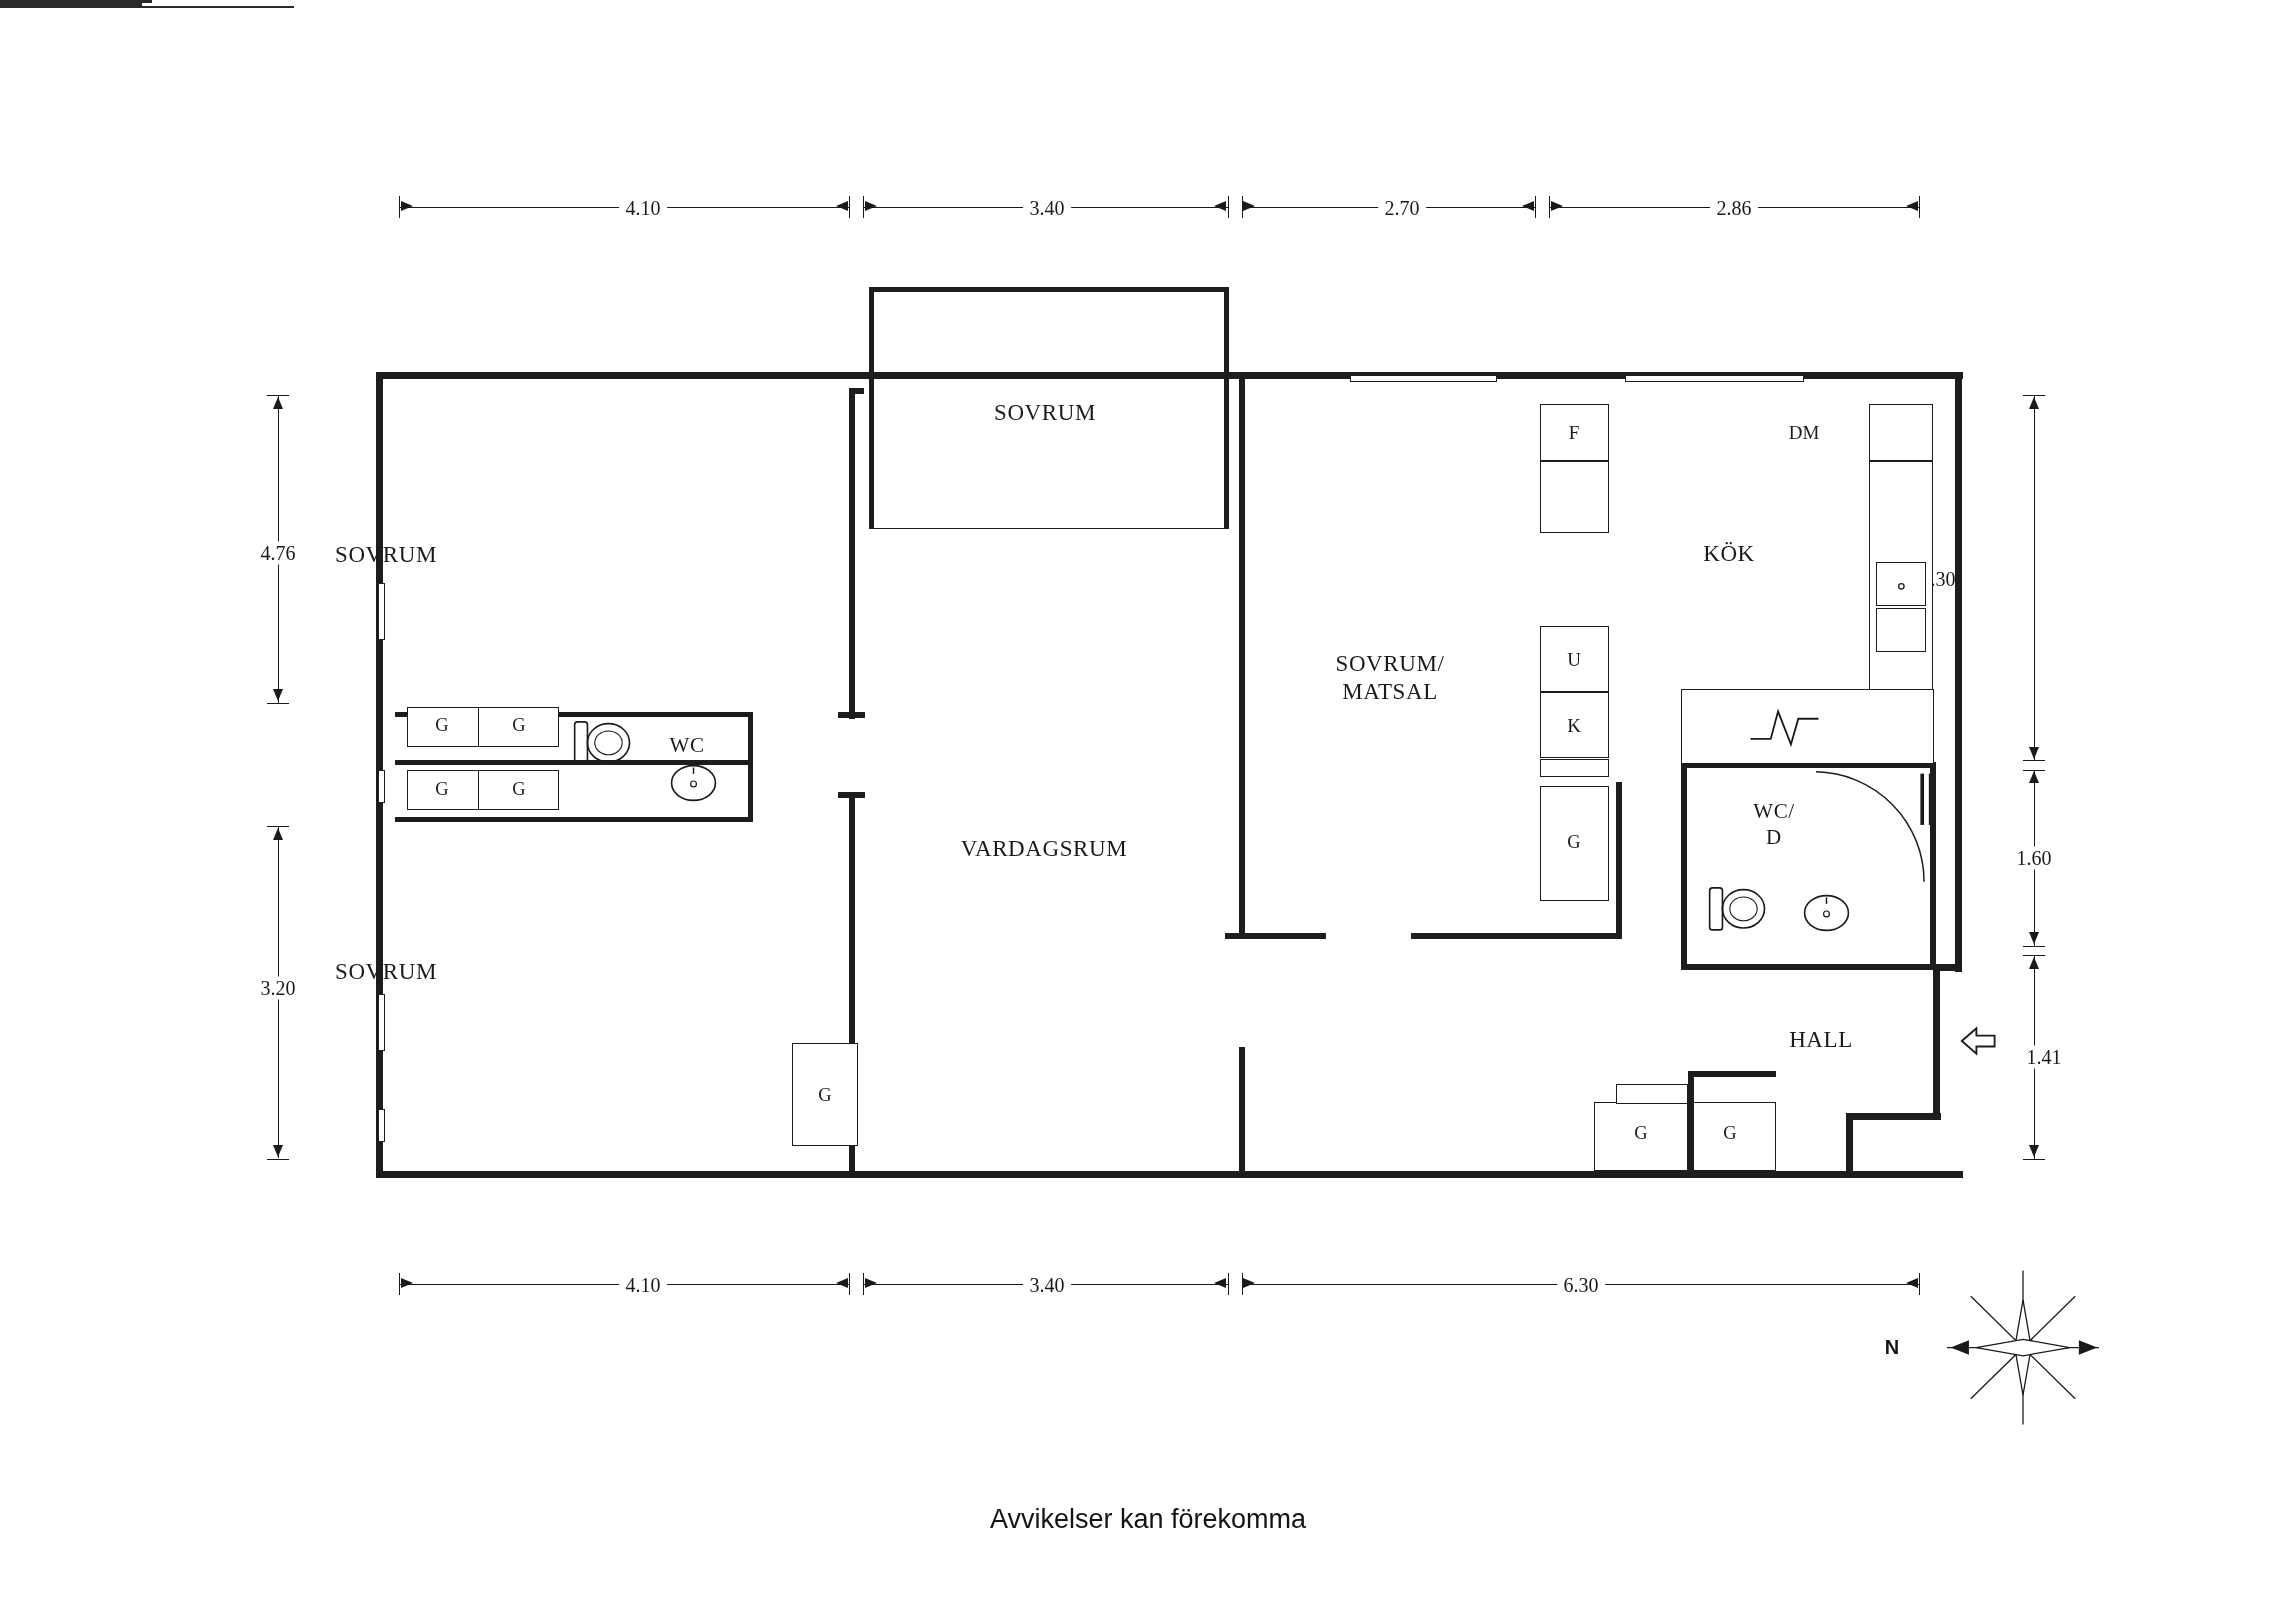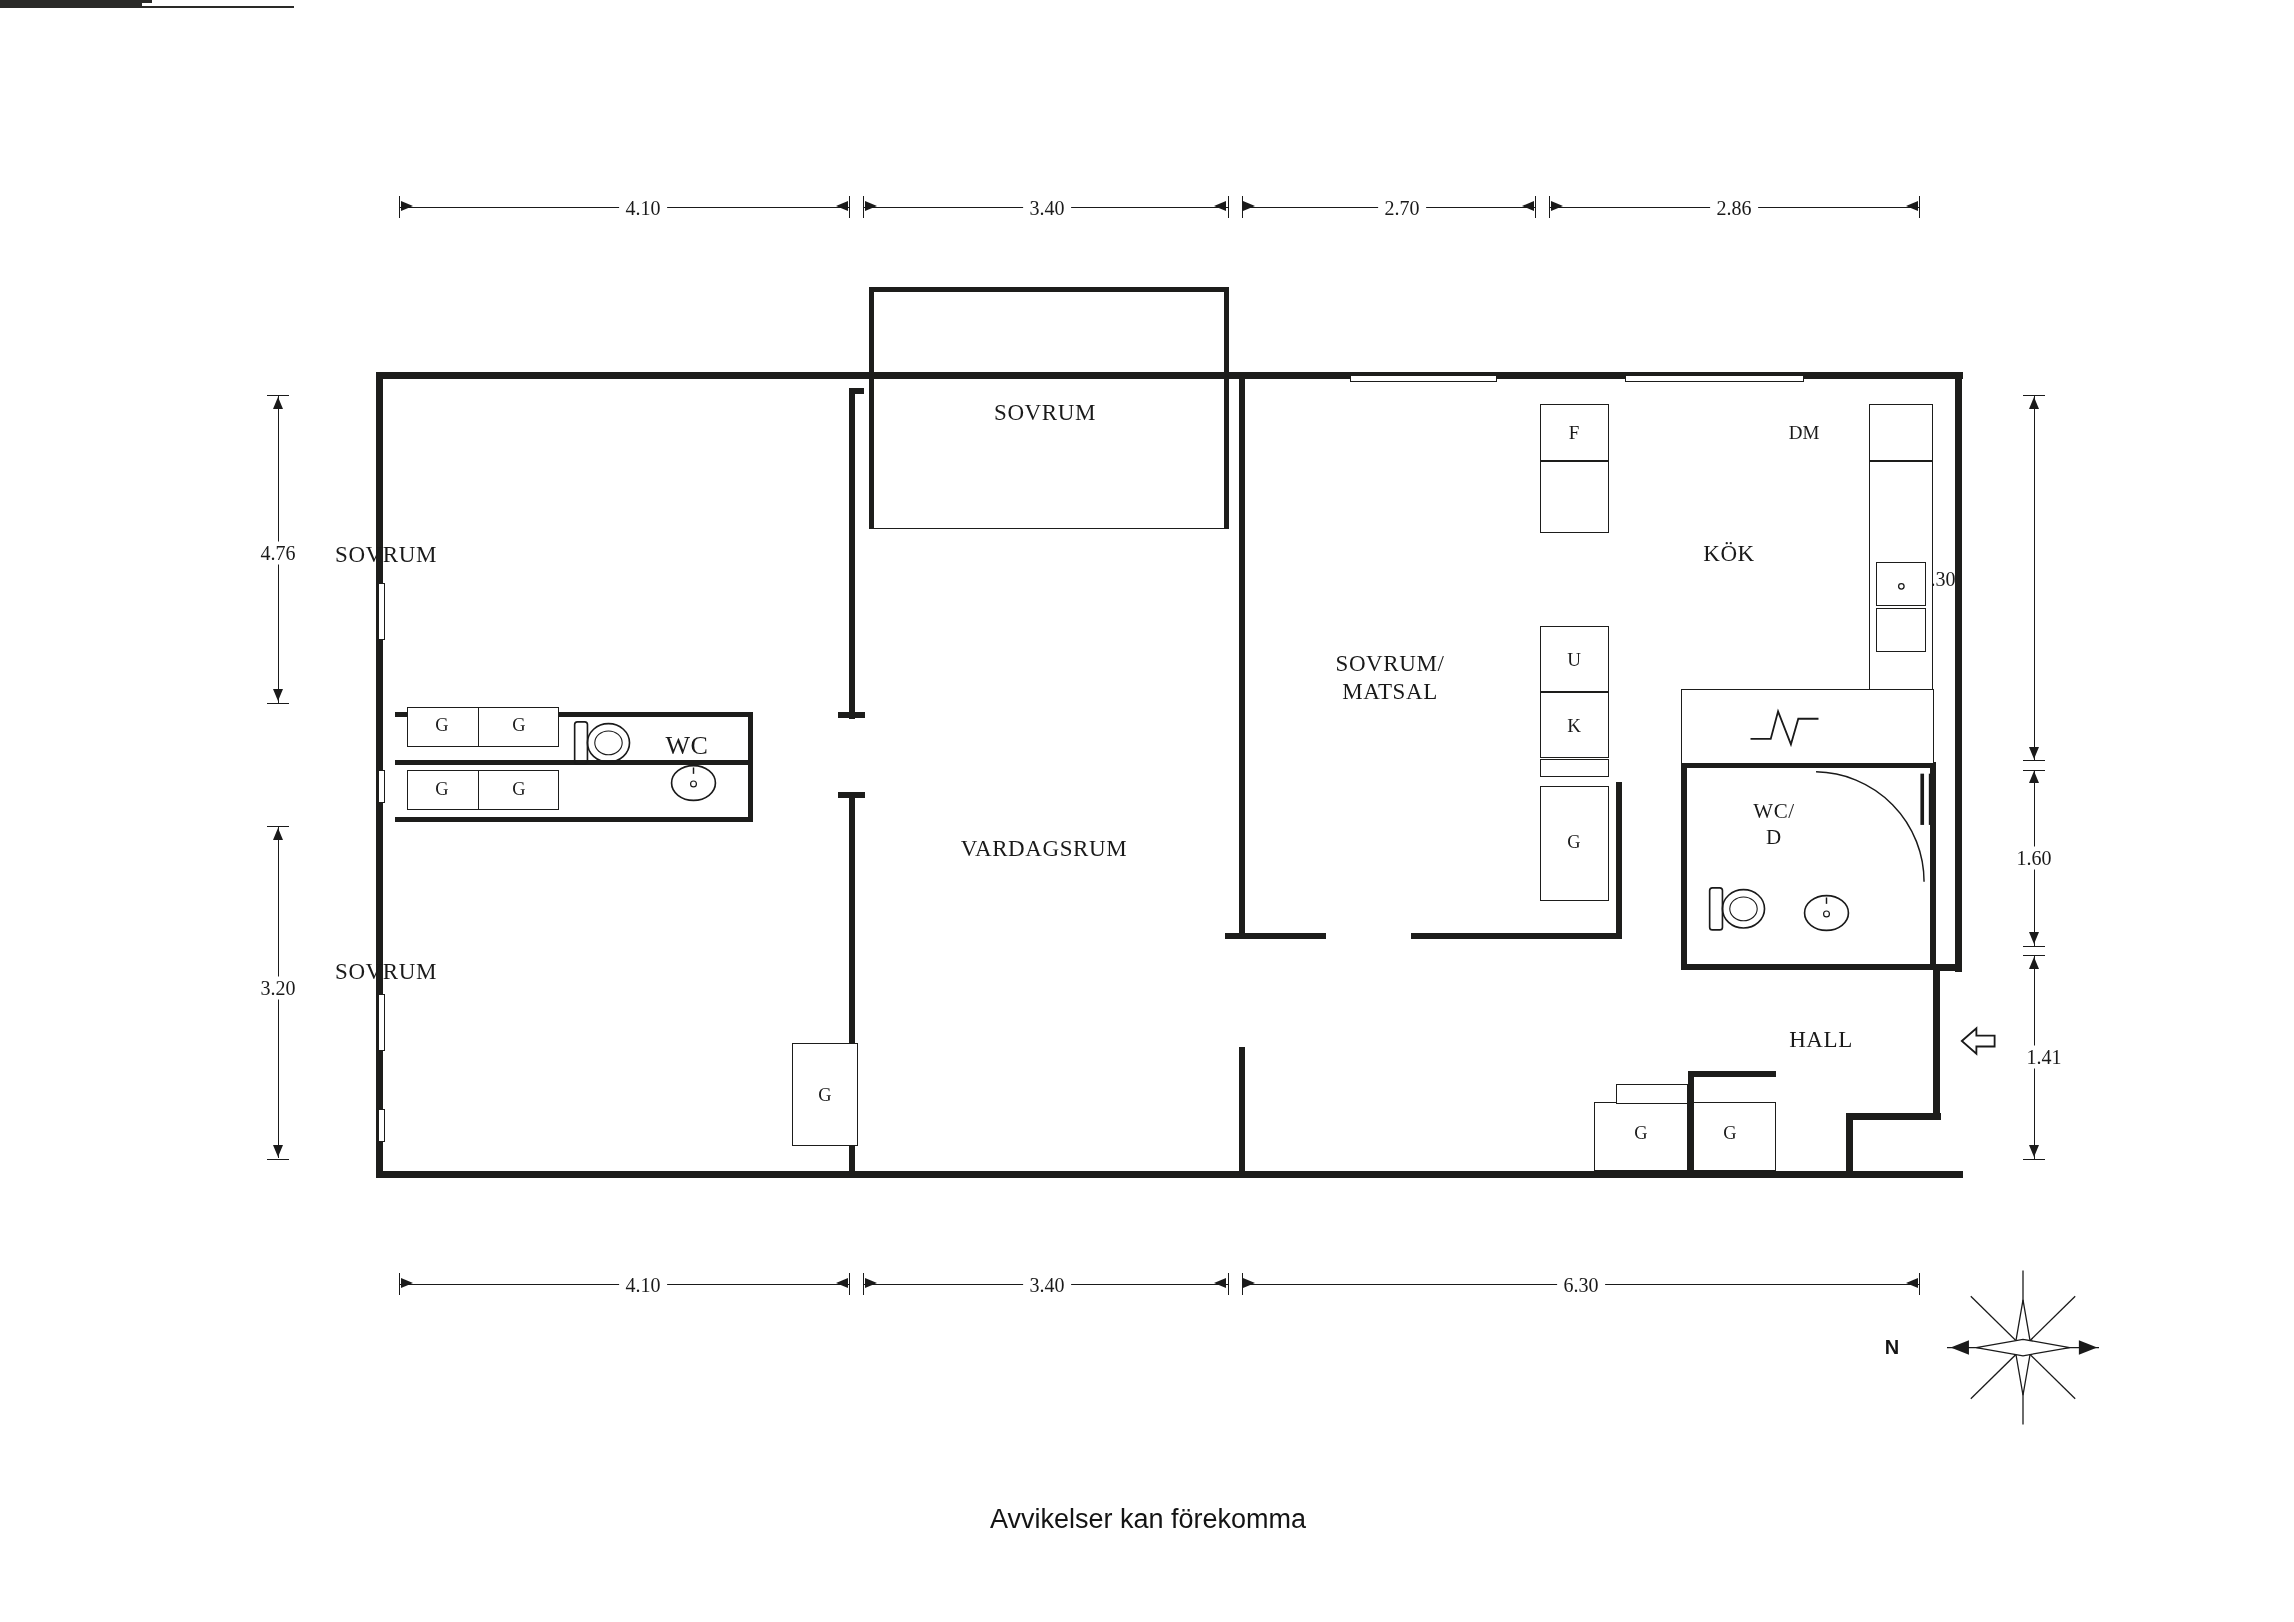--- a/index.html
+++ b/index.html
@@ -373,21 +373,21 @@
   </div>
 
   <div>
     <div class="room-label" style="left:386px; top:555px;">SOVRUM</div>
     <div class="room-label" style="left:386px; top:972px;">SOVRUM</div>
     <div class="room-label" style="left:1045px; top:413px;">SOVRUM</div>
     <div class="room-label" style="left:1044px; top:849px;">VARDAGSRUM</div>
     <div class="room-label" style="left:1390px; top:678px;text-align:center;">SOVRUM/
 MATSAL</div>
     <div class="room-label" style="left:1729px; top:554px;">KÖK</div>
-    <div class="room-label" style="left:687px; top:746px; font-size:26px;">WC</div>
+    <div class="room-label" style="left:687px; top:746px; font-size:21px;">WC</div>
     <div class="room-label" style="left:1774px; top:825px; font-size:21px;">WC/
 D</div>
     <div class="room-label" style="left:1821px; top:1040px;text-align:right;">HALL</div>
   </div>
 
   <div>
     <div class="box-label" style="left:1574px; top:433px;">F</div>
     <div class="box-label" style="left:1804px; top:433px;">DM</div>
     <div class="box-label" style="left:1574px; top:660px;">U</div>
     <div class="box-label" style="left:1574px; top:726px;">K</div>

